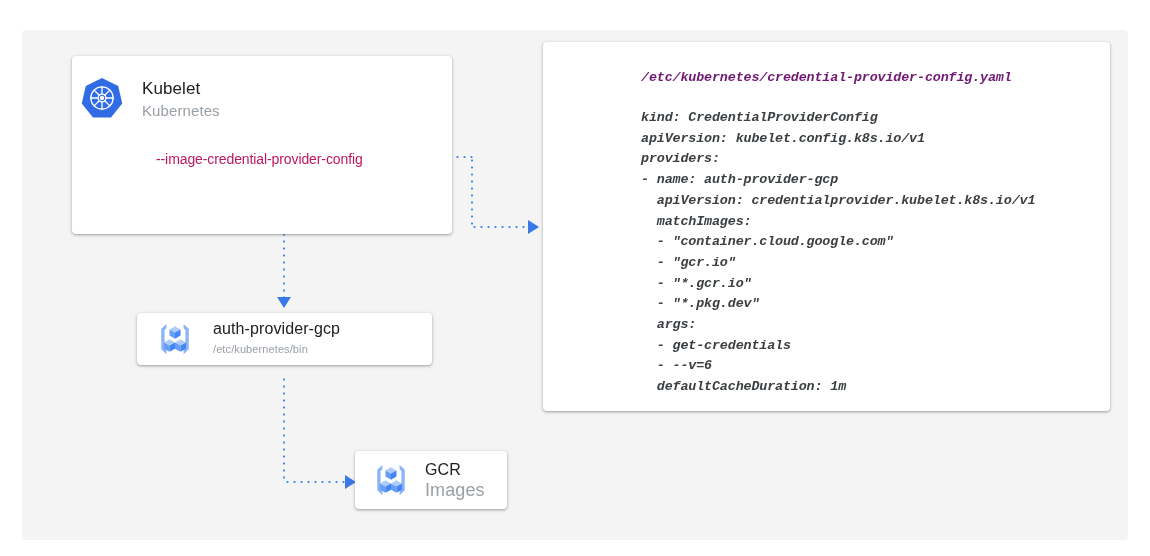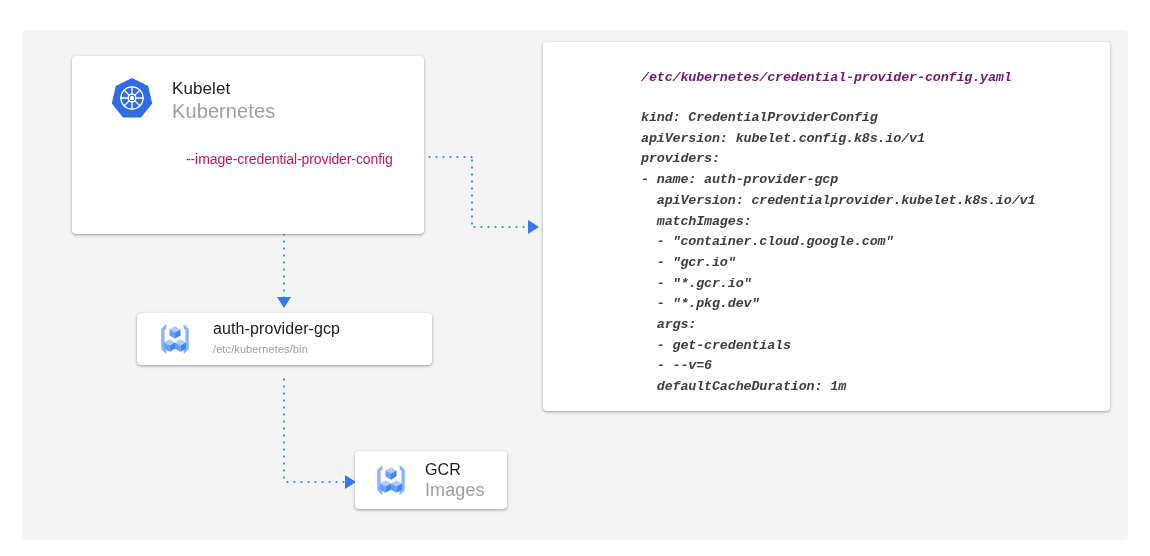--- a/index.html
+++ b/index.html
@@ -38,38 +38,38 @@
     background: #ffffff;
     border-radius: 4px;
     box-shadow: 0 1px 2px rgba(60,64,67,.30), 0 1px 3px 1px rgba(60,64,67,.15);
     box-sizing: border-box;
   }
 
   
   #kubelet-card {
     left: 72px;
     top: 56px;
-    width: 352px;
+    width: 380px;
     height: 178px;
-    padding: 20px 38px;
+    padding: 20px 8px;
   }
   .card-head {
     display: flex;
     align-items: flex-start;
     gap: 18px;
   }
   .card-titles { padding-top: 2px; }
   .card-title {
     font-size: 17px;
     line-height: 22px;
     color: #202124;
     letter-spacing: .1px;
   }
   .card-sub {
-    font-size: 20px;
+    font-size: 15px;
     line-height: 22px;
     color: #9aa0a6;
     letter-spacing: .1px;
   }
   #kubelet-flags {
     margin-left: 76px;
     margin-top: 25px;
   }
   .flag-line {
     font-size: 14px;

